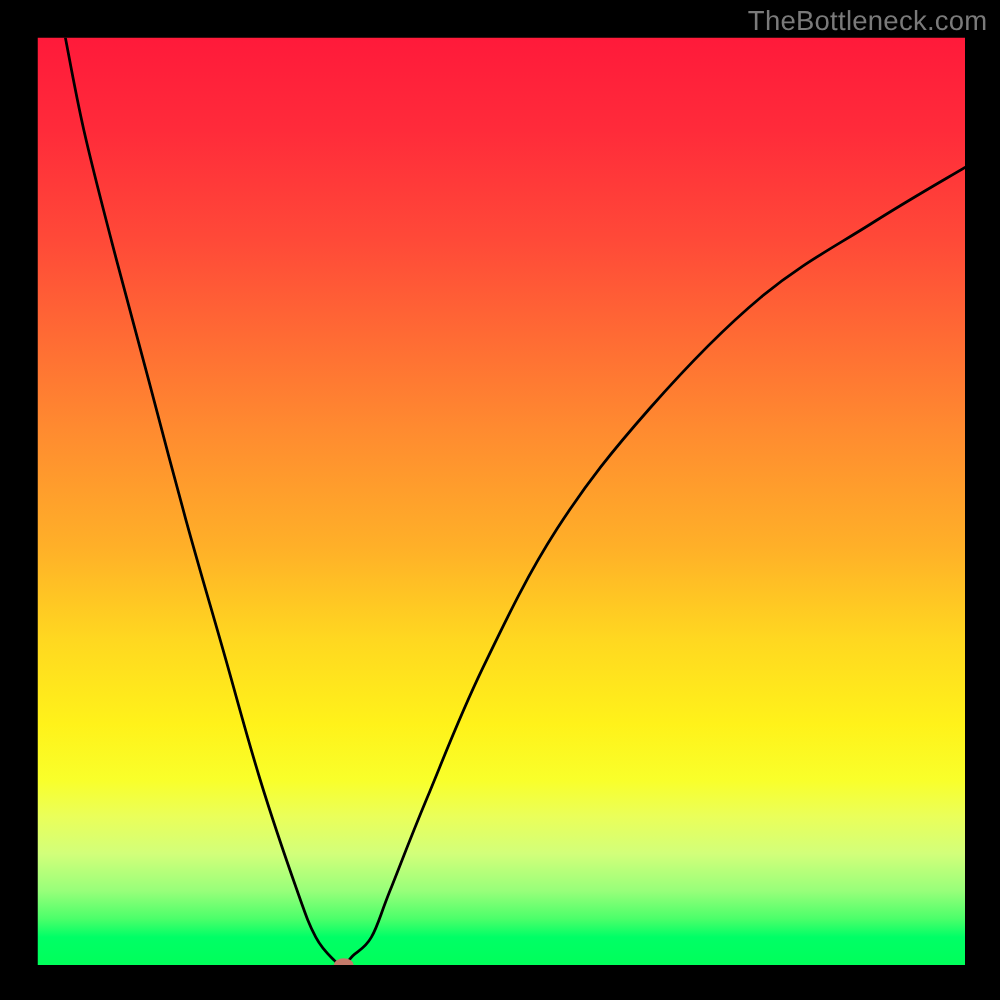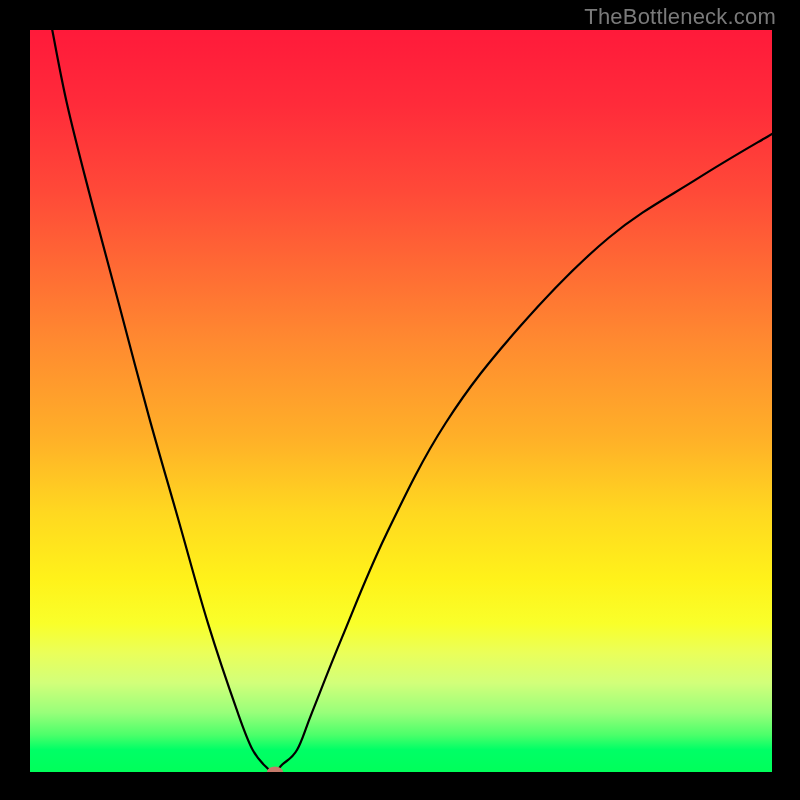--- a/index.html
+++ b/index.html
@@ -7,21 +7,21 @@
   body { font-family: Arial, Helvetica, sans-serif; background: #000; }
   .chart-container {
     position: relative;
     width: 800px;
     height: 800px;
     background: #000;
   }
   .watermark {
     position: absolute;
     top: 4px;
-    right: 24px;
+    right: 10px;
     color: #7a7a7a;
     font-size: 22px;
     font-weight: 400;
     z-index: 5;
     letter-spacing: 0.2px;
   }
   .plot-area {
     position: absolute;
     left: 30px;
     top: 30px;

